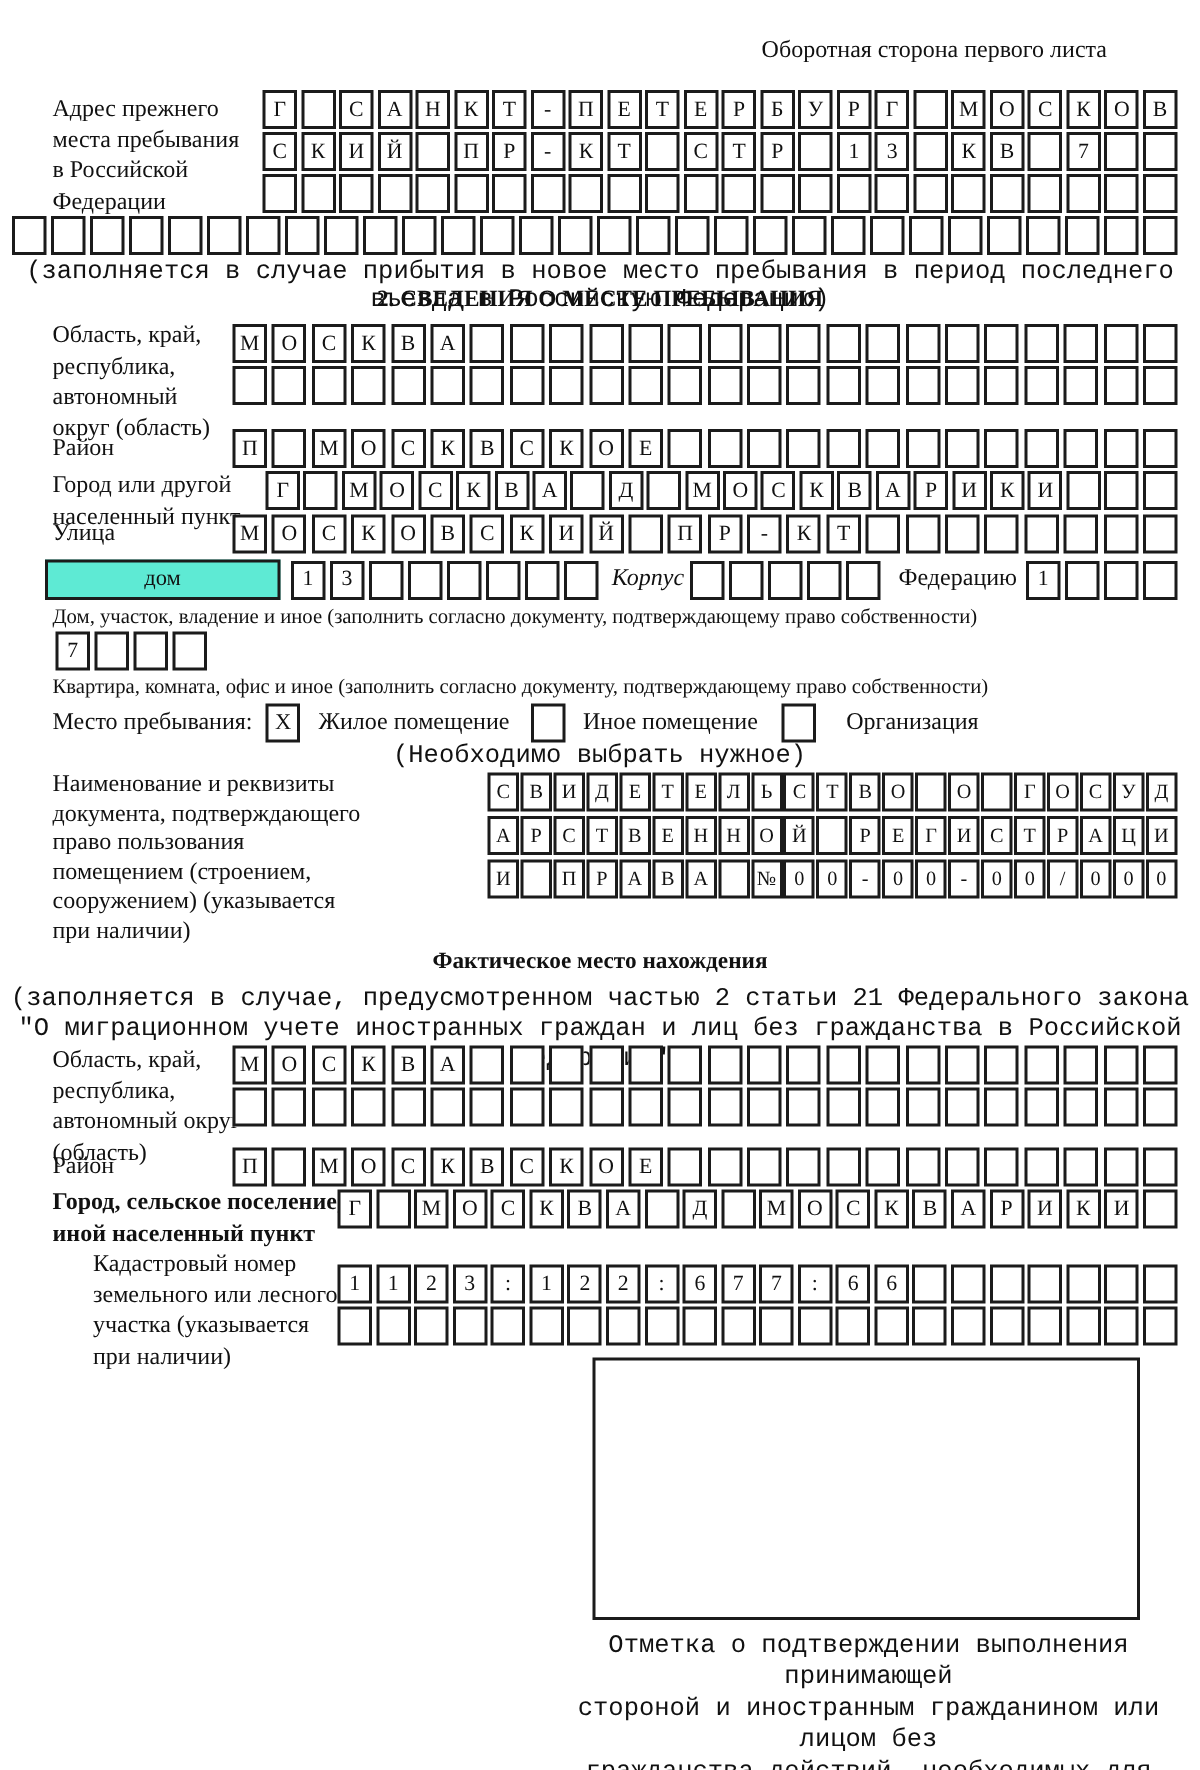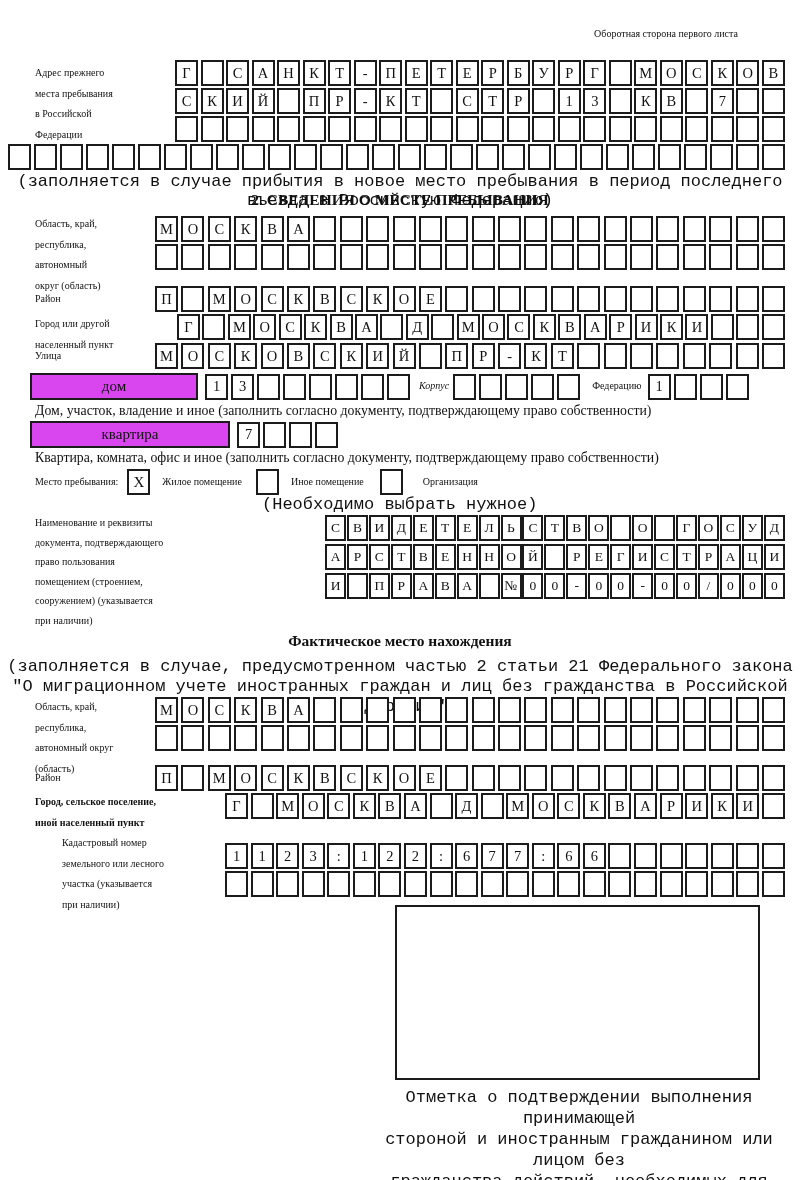--- a/index.html
+++ b/index.html
@@ -4,21 +4,21 @@
 <style>
   * { margin: 0; padding: 0; box-sizing: border-box; }
   html, body { background: #ffffff; }
   body {
     width: 800px; height: 1180px;
     font-family: "Liberation Serif", "DejaVu Serif", serif;
     color: #111; position: relative; overflow: hidden;
   }
   .abs { position: absolute; }
   .ml { white-space: pre-line; }
-  .lbl { font-size: 10px; line-height: 20.5px; }
+  .lbl { font-size: 16px; line-height: 20.5px; }
   .note { font-size: 17px; font-family: Liberation Mono, monospace; }
   .bold { font-weight: bold; }
   .center { text-align: center; }
 
   
   .cells {
     display: flex; justify-content: space-between;
     height: 26px;
   }
   .cell {
@@ -30,21 +30,21 @@
     flex: 0 0 auto;
   }
   .cells-narrow .cell { width: 21px; font-size: 13.5px; }
 
   .inline-cells { display: inline-flex; gap: 3px; }
   .inline-cells .cell { width: 23px; }
 
   .widebox {
     border: 2px solid #1b1b1b; height: 27px;
     display: flex; align-items: center; justify-content: center;
-    font-size: 15px; background: #d946ef;
+    font-size: 15px; background: #5eead4;
   }
 
   .chk {
     width: 23px; height: 26px; border: 2px solid #1b1b1b;
     display: inline-flex; align-items: center; justify-content: center;
     font-size: 15px; background: #fff; flex: 0 0 auto;
   }
 
   .flexrow { display: flex; align-items: center; }
 
@@ -343,21 +343,20 @@
   <div class="inline-cells" style="margin-left:6px;">
       <span class="cell">1</span>
       <span class="cell"></span>
       <span class="cell"></span>
       <span class="cell"></span>
     </div>
 </div>
 <div class="abs" style="left:35px; top:403px; font-size:13.8px;">Дом, участок, владение и иное (заполнить согласно документу, подтверждающему право собственности)</div>
 
 <div class="abs flexrow" style="left:30px; right:15px; top:421px;">
-  <div class="widebox" style="width:200px;">квартира</div>
   <div class="inline-cells" style="margin-left:7px;">
       <span class="cell">7</span>
       <span class="cell"></span>
       <span class="cell"></span>
       <span class="cell"></span>
     </div>
 </div>
 <div class="abs" style="left:35px; top:450px; font-size:13.8px;">Квартира, комната, офис и иное (заполнить согласно документу, подтверждающему право собственности)</div>
 
 <div class="abs flexrow" style="left:35px; right:15px; top:469px;text-align:right;">

